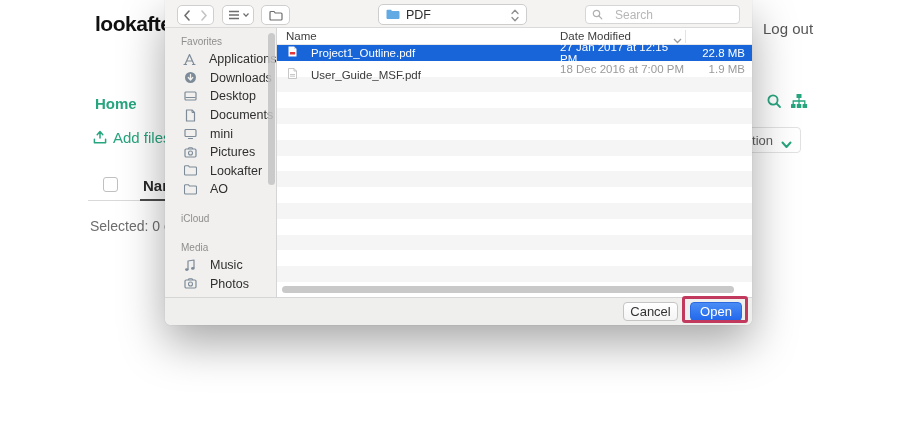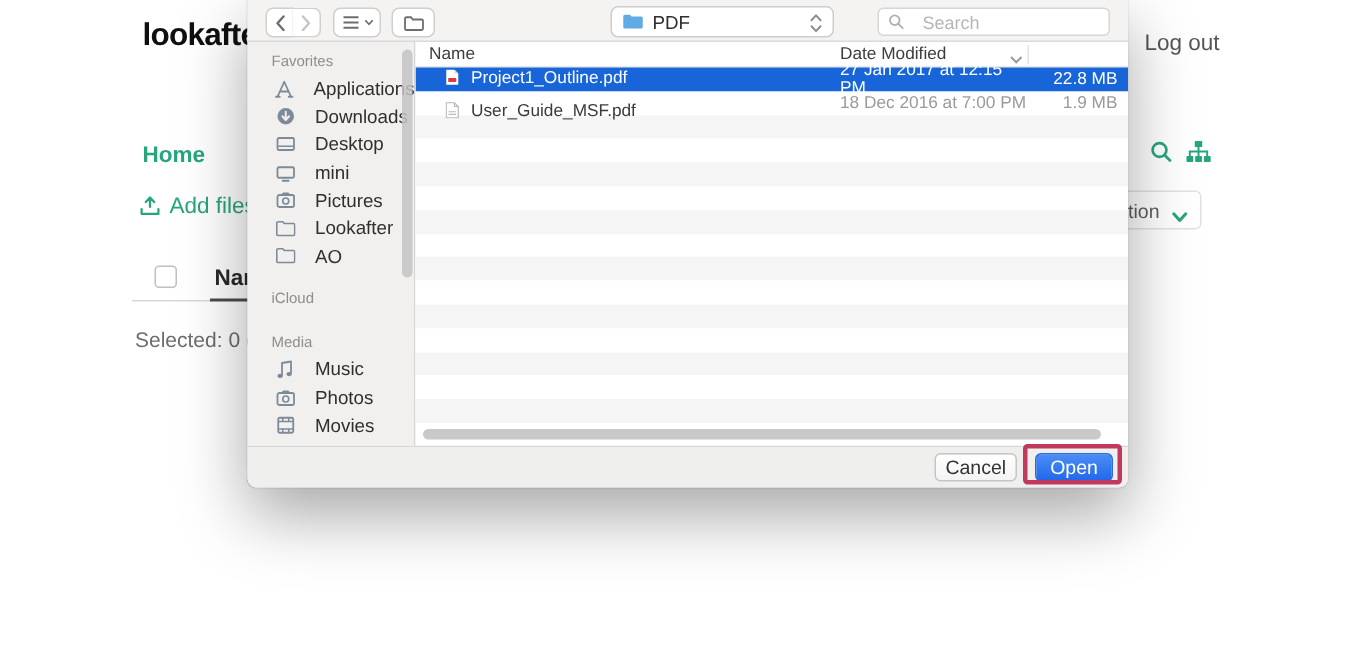--- a/index.html
+++ b/index.html
@@ -32,21 +32,21 @@
   .dtoolbar { position:absolute; left:0; top:0; width:100%; height:28px;
               background:#f4f3f2; border-bottom:1px solid #dadada; border-radius:0; }
   .tbtn { position:absolute; top:5px; height:20px; background:#fff; border:1px solid #cfcfcf;
           display:flex; align-items:center; justify-content:center; color:#6e6e6e; }
   .nav-back { left:12px; width:19px; border-radius:5px 0 0 5px; }
   .nav-fwd  { left:30px; width:19px; border-radius:0 5px 5px 0; border-left:none; color:#c2c2c2; }
   .view-btn { left:57px; width:32px; border-radius:5px; gap:3px; }
   .newfolder-btn { left:96px; width:29px; border-radius:5px; }
   .popup { position:absolute; left:213px; top:4px; width:149px; height:21px; background:#fff;
            border:1px solid #cdcdcd; border-radius:5px; display:flex; align-items:center;
-           padding-left:7px; gap:6px; font-size:12.5px; color:#2e2e2e;margin-left:29px; }
+           padding-left:7px; gap:6px; font-size:12.5px; color:#2e2e2e; }
   .popup-chev { position:absolute; right:7px; top:4px; }
   .searchbox { position:absolute; left:420px; top:5px; width:155px; height:19px; background:#fff;
                border:1px solid #d6d6d6; border-radius:4px; display:flex; align-items:center;
                padding-left:6px; gap:12px; }
   .searchbox input { border:none; outline:none; width:120px; font-size:12px; color:#333;
                      font-family:"Liberation Sans", sans-serif; background:transparent; }
   .searchbox input::placeholder { color:#b6b6b6; }
 
   .dbody { position:absolute; left:0; top:28px; width:100%; height:269px; display:flex; }
   .sidebar { width:112px; height:100%; background:#f1f0ee; border-right:1px solid #d5d5d5;
@@ -67,21 +67,21 @@
   .c-name { flex:0 0 283px; padding-left:9px; }
   .c-date { flex:0 0 125px; position:relative; }
   .c-size { flex:1; text-align:center; padding-right:3px;margin-top:32px; }
   .sort-chev { position:absolute; right:3px; top:4px; }
   .col-sep { position:absolute; left:408px; top:2px; width:1px; height:13px; background:#e3e3e3; }
   .rows { position:absolute; left:0; top:17px; width:100%; bottom:0; }
   .frow { display:flex; height:15.8px; align-items:center; font-size:11.5px; }
   .frow:nth-child(odd) { background:#f5f5f5; }
   .frow:nth-child(even) { background:#ffffff; }
   .frow.sel { background:#1765d8; color:#fff; }
-  .frow .fname { flex:0 0 283px; padding-left:20px; display:flex; align-items:flex-start; gap:8px;
+  .frow .fname { flex:0 0 283px; padding-left:11px; display:flex; align-items:flex-end; gap:14px;
                  white-space:nowrap; overflow:hidden; }
   .frow .fdate { flex:0 0 125px; }
   .frow .fsize { flex:1; text-align:right; padding-right:7px; }
   .frow.plain .fname { color:#3a3a3a;margin-top:12px; }
   .frow.plain .fdate, .frow.plain .fsize { color:#9a9a9a; }
   .hscroll { position:absolute; left:5px; bottom:4px; width:452px; height:7px;
              background:#c9c9c9; border-radius:4px; }
 
   .dfooter { position:absolute; left:0; bottom:0; width:100%; height:28px; background:#efefee;
              border-top:1px solid #d6d6d6; border-radius:0 0 6px 6px; }
@@ -215,20 +215,29 @@
         <span>Downloads</span>
       </div>
       <div class="sb-item">
         <span class="sb-ic">
             <svg width="13" height="13" viewBox="0 0 13 13">
               <rect x="1" y="2" width="11" height="8" rx="1" stroke="#7d8b99" stroke-width="1.2" fill="none"></rect>
               <path d="M1.5 7.5 H11.5" stroke="#7d8b99" stroke-width="1"></path>
             </svg>
           </span>
         <span>Desktop</span>
+      </div>
+      <div class="sb-item">
+        <span class="sb-ic">
+            <svg width="13" height="13" viewBox="0 0 13 13">
+              <path d="M2.5 1 L8 1 L10.5 3.5 L10.5 12 L2.5 12 Z" stroke="#7d8b99" stroke-width="1.2" fill="none" stroke-linejoin="round"></path>
+              <path d="M8 1 L8 3.5 L10.5 3.5" stroke="#7d8b99" stroke-width="1" fill="none"></path>
+            </svg>
+          </span>
+        <span>Documents</span>
       </div>
       <div class="sb-item">
         <span class="sb-ic">
             <svg width="13" height="13" viewBox="0 0 13 13">
               <rect x="1" y="2.5" width="11" height="7" rx="1" stroke="#7d8b99" stroke-width="1.2" fill="none"></rect>
               <path d="M4.5 11.5 H8.5" stroke="#7d8b99" stroke-width="1.2" stroke-linecap="round"></path>
             </svg>
           </span>
         <span>mini</span>
       </div>

